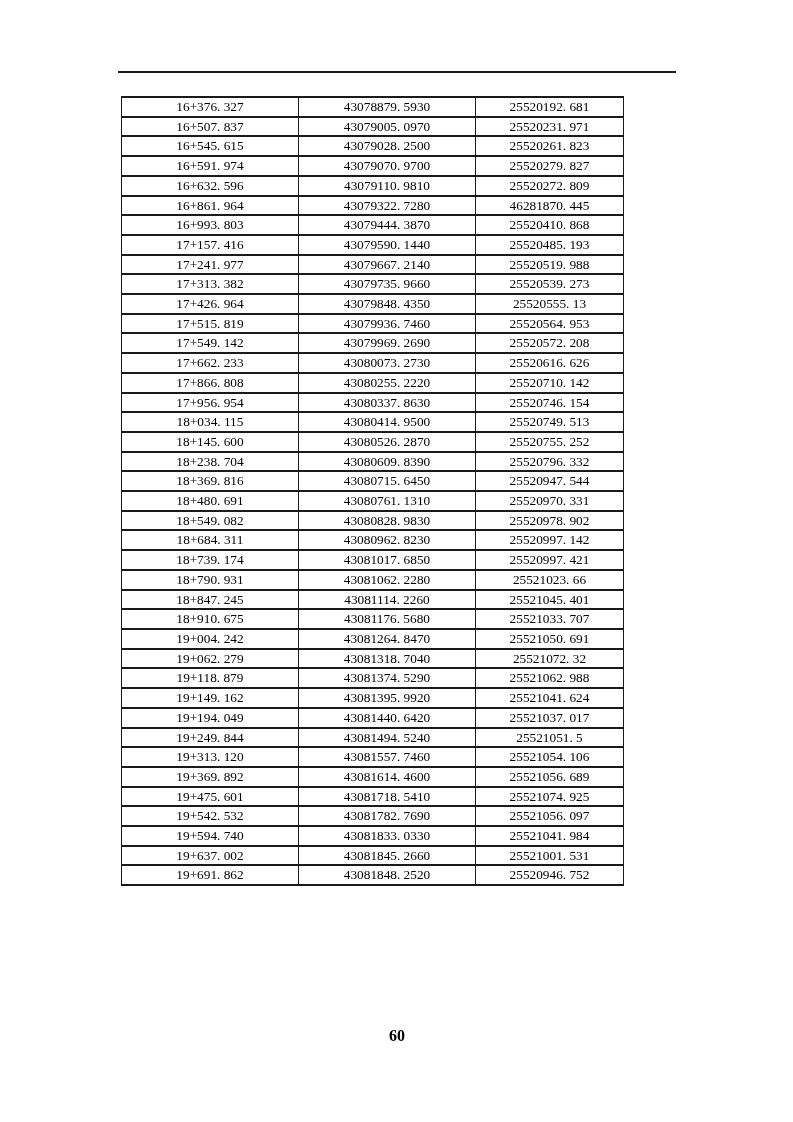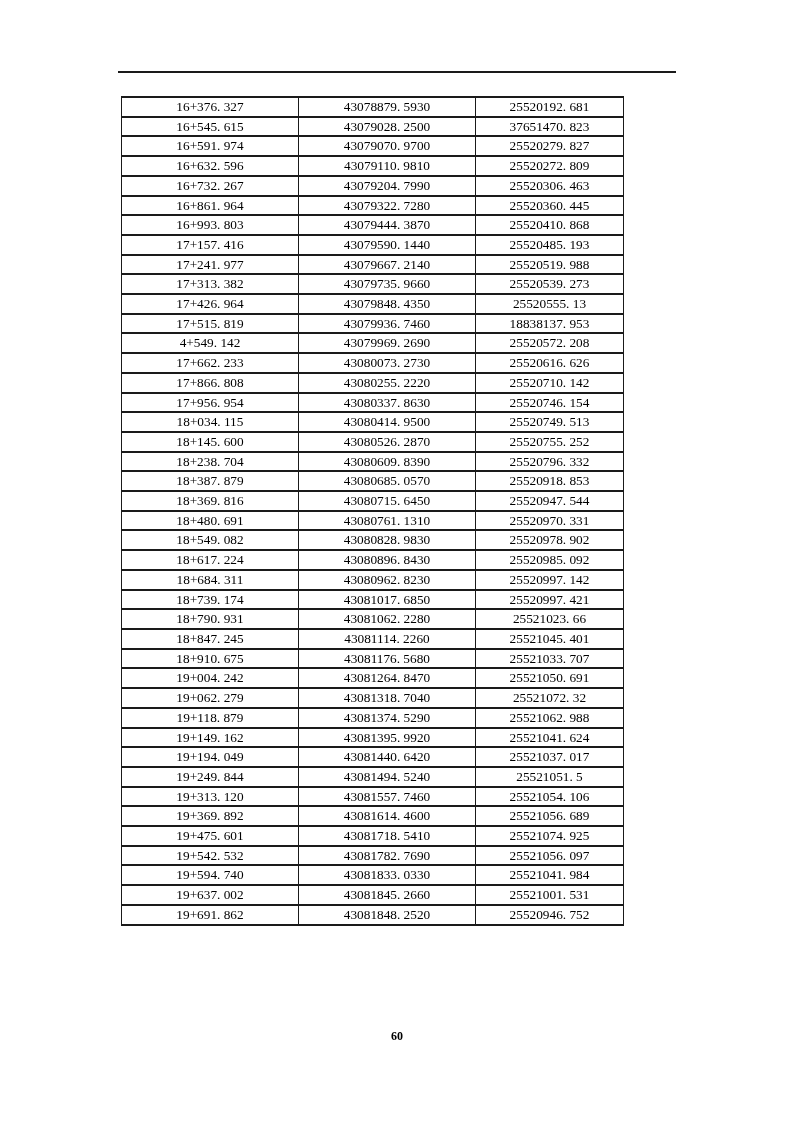--- a/index.html
+++ b/index.html
@@ -43,21 +43,21 @@
   .col-station { width: 177px; }
   .col-x { width: 177px; }
   .col-y { width: 148px; }
   .page-number {
     position: absolute;
     left: 118px;
     top: 1029px;
     width: 558px;
     text-align: center;
     font-weight: bold;
-    font-size: 12px;
+    font-size: 16px;
     line-height: 14px;
   }
 </style>
 </head>
 <body>
 
 <div class="page">
 
   <div class="header-rule"></div>
 
@@ -67,43 +67,43 @@
       <col class="col-x">
       <col class="col-y">
     </colgroup>
     <tbody>
         <tr>
           <td>16+376. 327</td>
           <td>43078879. 5930</td>
           <td>25520192. 681</td>
         </tr>
         <tr>
+          <td>16+507. 837</td>
+          <td>43079005. 0970</td>
+          <td>25520231. 971</td>
+        </tr>
+        <tr>
           <td>16+545. 615</td>
           <td>43079028. 2500</td>
-          <td>37651470. 823</td>
+          <td>25520261. 823</td>
         </tr>
         <tr>
           <td>16+591. 974</td>
           <td>43079070. 9700</td>
           <td>25520279. 827</td>
         </tr>
         <tr>
           <td>16+632. 596</td>
           <td>43079110. 9810</td>
           <td>25520272. 809</td>
         </tr>
         <tr>
-          <td>16+732. 267</td>
-          <td>43079204. 7990</td>
-          <td>25520306. 463</td>
-        </tr>
-        <tr>
           <td>16+861. 964</td>
           <td>43079322. 7280</td>
-          <td>25520360. 445</td>
+          <td>46281870. 445</td>
         </tr>
         <tr>
           <td>16+993. 803</td>
           <td>43079444. 3870</td>
           <td>25520410. 868</td>
         </tr>
         <tr>
           <td>17+157. 416</td>
           <td>43079590. 1440</td>
           <td>25520485. 193</td>
@@ -119,24 +119,24 @@
           <td>25520539. 273</td>
         </tr>
         <tr>
           <td>17+426. 964</td>
           <td>43079848. 4350</td>
           <td>25520555. 13</td>
         </tr>
         <tr>
           <td>17+515. 819</td>
           <td>43079936. 7460</td>
-          <td>18838137. 953</td>
-        </tr>
-        <tr>
-          <td>4+549. 142</td>
+          <td>25520564. 953</td>
+        </tr>
+        <tr>
+          <td>17+549. 142</td>
           <td>43079969. 2690</td>
           <td>25520572. 208</td>
         </tr>
         <tr>
           <td>17+662. 233</td>
           <td>43080073. 2730</td>
           <td>25520616. 626</td>
         </tr>
         <tr>
           <td>17+866. 808</td>
@@ -157,45 +157,35 @@
           <td>18+145. 600</td>
           <td>43080526. 2870</td>
           <td>25520755. 252</td>
         </tr>
         <tr>
           <td>18+238. 704</td>
           <td>43080609. 8390</td>
           <td>25520796. 332</td>
         </tr>
         <tr>
-          <td>18+387. 879</td>
-          <td>43080685. 0570</td>
-          <td>25520918. 853</td>
-        </tr>
-        <tr>
           <td>18+369. 816</td>
           <td>43080715. 6450</td>
           <td>25520947. 544</td>
         </tr>
         <tr>
           <td>18+480. 691</td>
           <td>43080761. 1310</td>
           <td>25520970. 331</td>
         </tr>
         <tr>
           <td>18+549. 082</td>
           <td>43080828. 9830</td>
           <td>25520978. 902</td>
         </tr>
         <tr>
-          <td>18+617. 224</td>
-          <td>43080896. 8430</td>
-          <td>25520985. 092</td>
-        </tr>
-        <tr>
           <td>18+684. 311</td>
           <td>43080962. 8230</td>
           <td>25520997. 142</td>
         </tr>
         <tr>
           <td>18+739. 174</td>
           <td>43081017. 6850</td>
           <td>25520997. 421</td>
         </tr>
         <tr>

